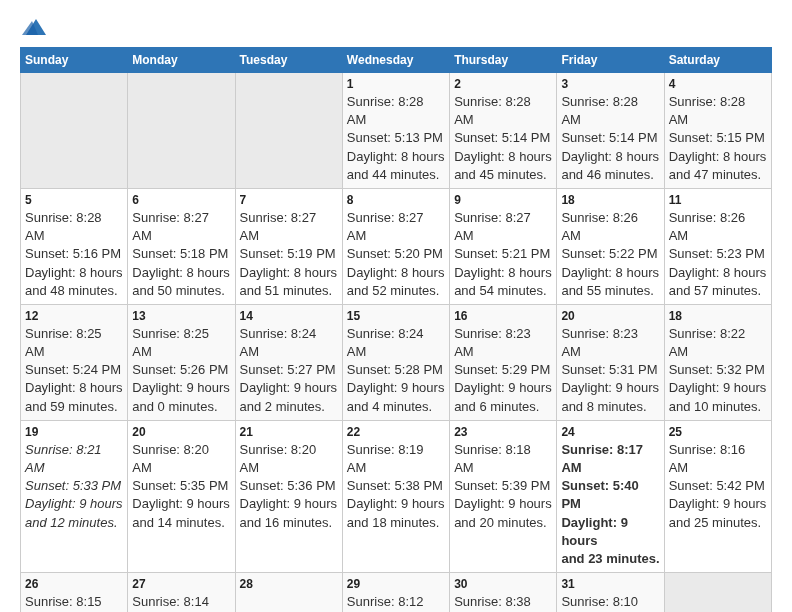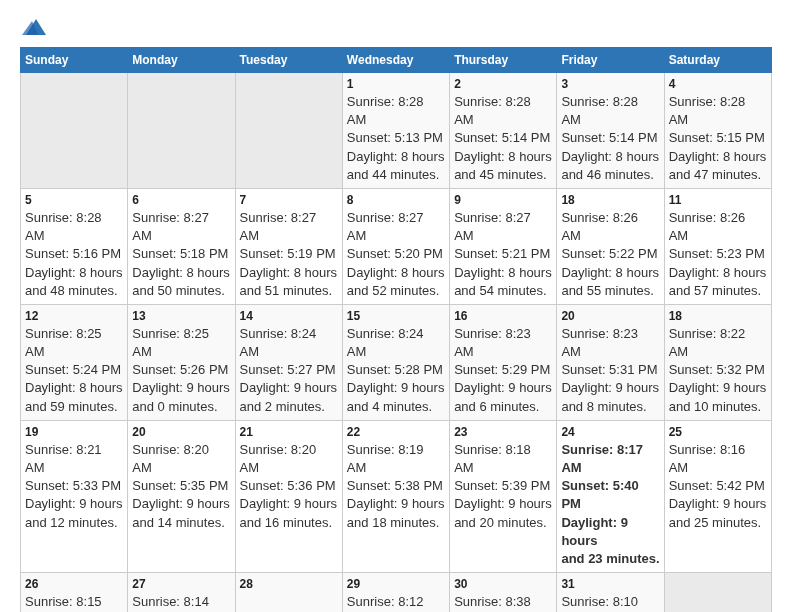--- a/index.html
+++ b/index.html
@@ -259,21 +259,21 @@
             <span class="day-num">18</span>
             <div class="day-info" style="white-space: pre-line;">Sunrise: 8:22 AM
 Sunset: 5:32 PM
 Daylight: 9 hours
 and 10 minutes.</div>
           </td>
         </tr>
         <tr>
           <td>
             <span class="day-num">19</span>
-            <div class="day-info" style="white-space: pre-line;">Sunrise: 8:21 AM
+            <div class="day-info" style="white-space: pre-line; font-style: italic;">Sunrise: 8:21 AM
 Sunset: 5:33 PM
 Daylight: 9 hours
 and 12 minutes.</div>
           </td>
           <td>
             <span class="day-num">20</span>
             <div class="day-info" style="white-space: pre-line;">Sunrise: 8:20 AM
 Sunset: 5:35 PM
 Daylight: 9 hours
 and 14 minutes.</div>

